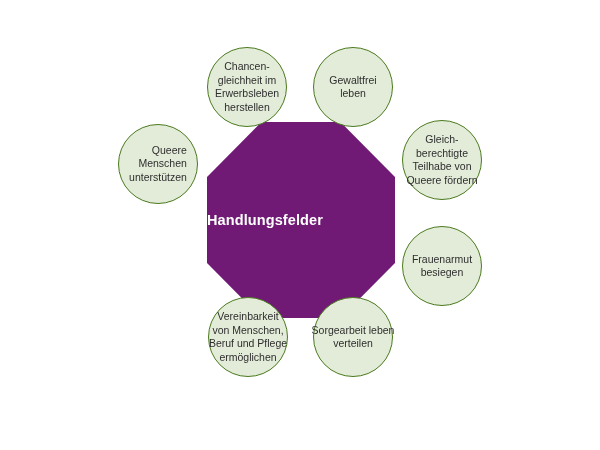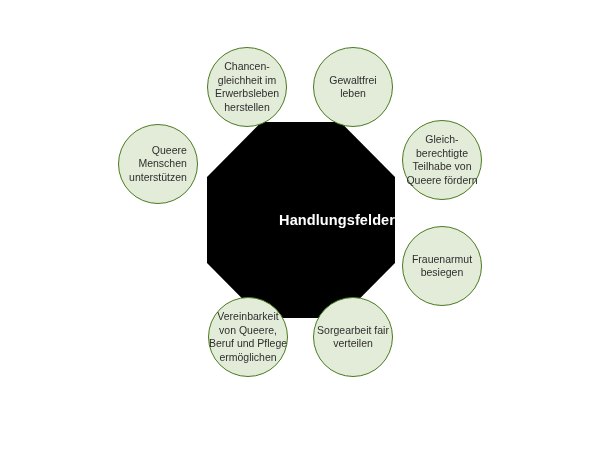--- a/index.html
+++ b/index.html
@@ -18,25 +18,25 @@
       position: absolute;
       left: 0; top: 0;
       width: 600px; height: 450px;
     }
     .octagon {
       position: absolute;
       left: 207px;
       top: 122px;
       width: 188px;
       height: 196px;
-      background: #000000;
+      background: #701a75;
       clip-path: polygon(29% 0%, 71% 0%, 100% 28%, 100% 72%, 71% 100%, 29% 100%, 0% 72%, 0% 28%);
       display: flex;
       align-items: center;
-      justify-content: flex-end;
+      justify-content: flex-start;
       text-align: center;
       z-index: 1;
     }
     .octagon-title {
       color: #ffffff;
       font-weight: bold;
       font-size: 14.5px;
       line-height: 21px;
       letter-spacing: 0.1px;
     }
@@ -106,29 +106,29 @@
 
   <div class="circle" style="left:402px; top:226px;">
     <div class="circle-text">
       <span>Frauenarmut</span>
       <span>besiegen</span>
     </div>
   </div>
 
   <div class="circle" style="left:313px; top:297px;">
     <div class="circle-text">
-      <span>Sorgearbeit fair</span>
+      <span>Sorgearbeit leben</span>
       <span>verteilen</span>
     </div>
   </div>
 
   <div class="circle" style="left:208px; top:297px;">
     <div class="circle-text">
       <span>Vereinbarkeit</span>
-      <span>von Queere,</span>
+      <span>von Menschen,</span>
       <span>Beruf und Pflege</span>
       <span>ermöglichen</span>
     </div>
   </div>
 
 
   <div class="circle" style="left:118px; top:124px;text-align:right;">
     <div class="circle-text">
       <span>Queere</span>
       <span>Menschen</span>

